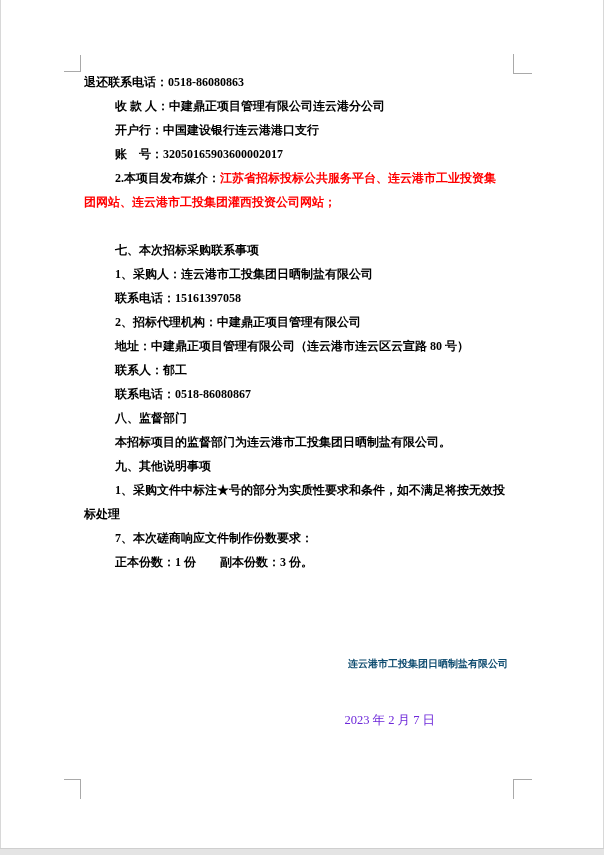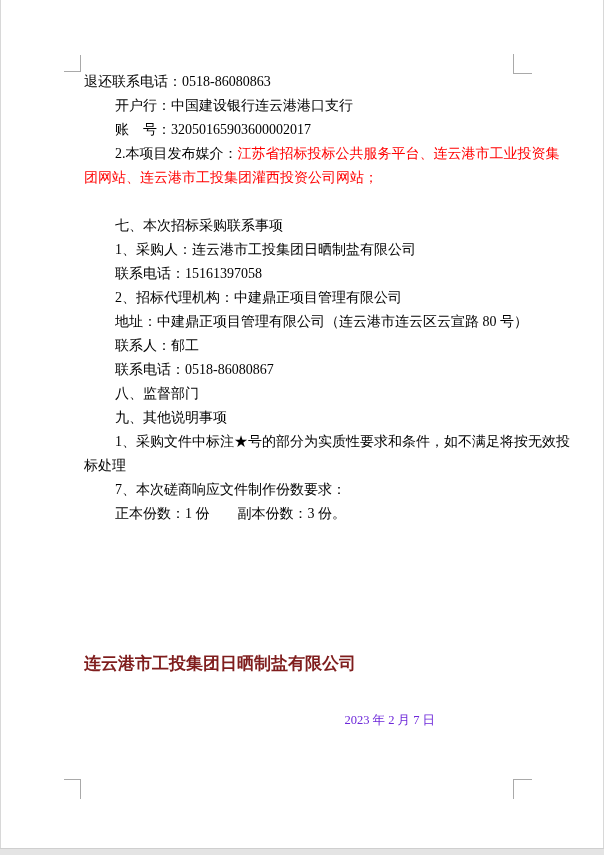--- a/index.html
+++ b/index.html
@@ -16,30 +16,30 @@
   
   .mark{position:absolute;}
   .mark-tl{left:64px;top:55px;width:16px;height:16px;border-right:1px solid #a9a9a9;border-bottom:1px solid #a9a9a9;}
   .mark-tr{left:513px;top:54px;width:18px;height:19px;border-left:1px solid #a9a9a9;border-bottom:1px solid #a9a9a9;}
   .mark-bl{left:64px;top:779px;width:16px;height:19px;border-right:1px solid #a9a9a9;border-top:1px solid #a9a9a9;}
   .mark-br{left:513px;top:779px;width:18px;height:19px;border-left:1px solid #a9a9a9;border-top:1px solid #a9a9a9;}
 
   .content{position:absolute;left:84px;top:70px;width:432px;}
   .line{
     height:24px;line-height:24px;
-    font-size:14px;font-weight:normal;color:#000;
+    font-size:12px;font-weight:bold;color:#000;
     white-space:nowrap;letter-spacing:0;
   }
   .line.indent{padding-left:31px;}
   .run-red{color:#ff0000;}
 
   .signature{
     position:absolute;left:84px;top:652px;width:424px;
-    text-align:left;padding-right:6px;
-    font-size:17px;font-weight:bold;color:#7f1d1d;line-height:24px;white-space:nowrap;
+    text-align:right;padding-right:6px;
+    font-size:10px;font-weight:bold;color:#0c4a6e;line-height:24px;white-space:nowrap;
   }
   .dateline{
     position:absolute;left:84px;top:708px;width:351px;
     text-align:right;
     font-size:12.5px;font-weight:normal;color:#6d28d9;line-height:24px;white-space:nowrap;
   }
 </style>
 </head>
 <body>
 
@@ -47,33 +47,35 @@
 <div class="page-edge edge-right"></div>
 <div class="bottom-strip"></div>
 
 <div class="mark mark-tl"></div>
 <div class="mark mark-tr"></div>
 <div class="mark mark-bl"></div>
 <div class="mark mark-br"></div>
 
 <div class="content" id="doc-lines">
     <div class="line"><span>退还联系电话：0518-86080863</span></div>
+    <div class="line indent"><span>收 款 人：中建鼎正项目管理有限公司连云港分公司</span></div>
     <div class="line indent"><span>开户行：中国建设银行连云港港口支行</span></div>
     <div class="line indent"><span>账　号：32050165903600002017</span></div>
     <div class="line indent"><span>2.本项目发布媒介：</span><span class="run-red">江苏省招标投标公共服务平台、连云港市工业投资集</span></div>
     <div class="line"><span class="run-red">团网站、连云港市工投集团灌西投资公司网站；</span></div>
     <div class="line"></div>
     <div class="line indent"><span>七、本次招标采购联系事项</span></div>
     <div class="line indent"><span>1、采购人：连云港市工投集团日晒制盐有限公司</span></div>
     <div class="line indent"><span>联系电话：15161397058</span></div>
     <div class="line indent"><span>2、招标代理机构：中建鼎正项目管理有限公司</span></div>
     <div class="line indent"><span>地址：中建鼎正项目管理有限公司（连云港市连云区云宣路 80 号）</span></div>
     <div class="line indent"><span>联系人：郁工</span></div>
     <div class="line indent"><span>联系电话：0518-86080867</span></div>
     <div class="line indent"><span>八、监督部门</span></div>
+    <div class="line indent"><span>本招标项目的监督部门为连云港市工投集团日晒制盐有限公司。</span></div>
     <div class="line indent"><span>九、其他说明事项</span></div>
     <div class="line indent"><span>1、采购文件中标注★号的部分为实质性要求和条件，如不满足将按无效投</span></div>
     <div class="line"><span>标处理</span></div>
     <div class="line indent"><span>7、本次磋商响应文件制作份数要求：</span></div>
     <div class="line indent"><span>正本份数：1 份　　副本份数：3 份。</span></div>
   </div>
 
 <div class="signature">连云港市工投集团日晒制盐有限公司</div>
 
 <div class="dateline">2023 年 2 月 7 日</div>

